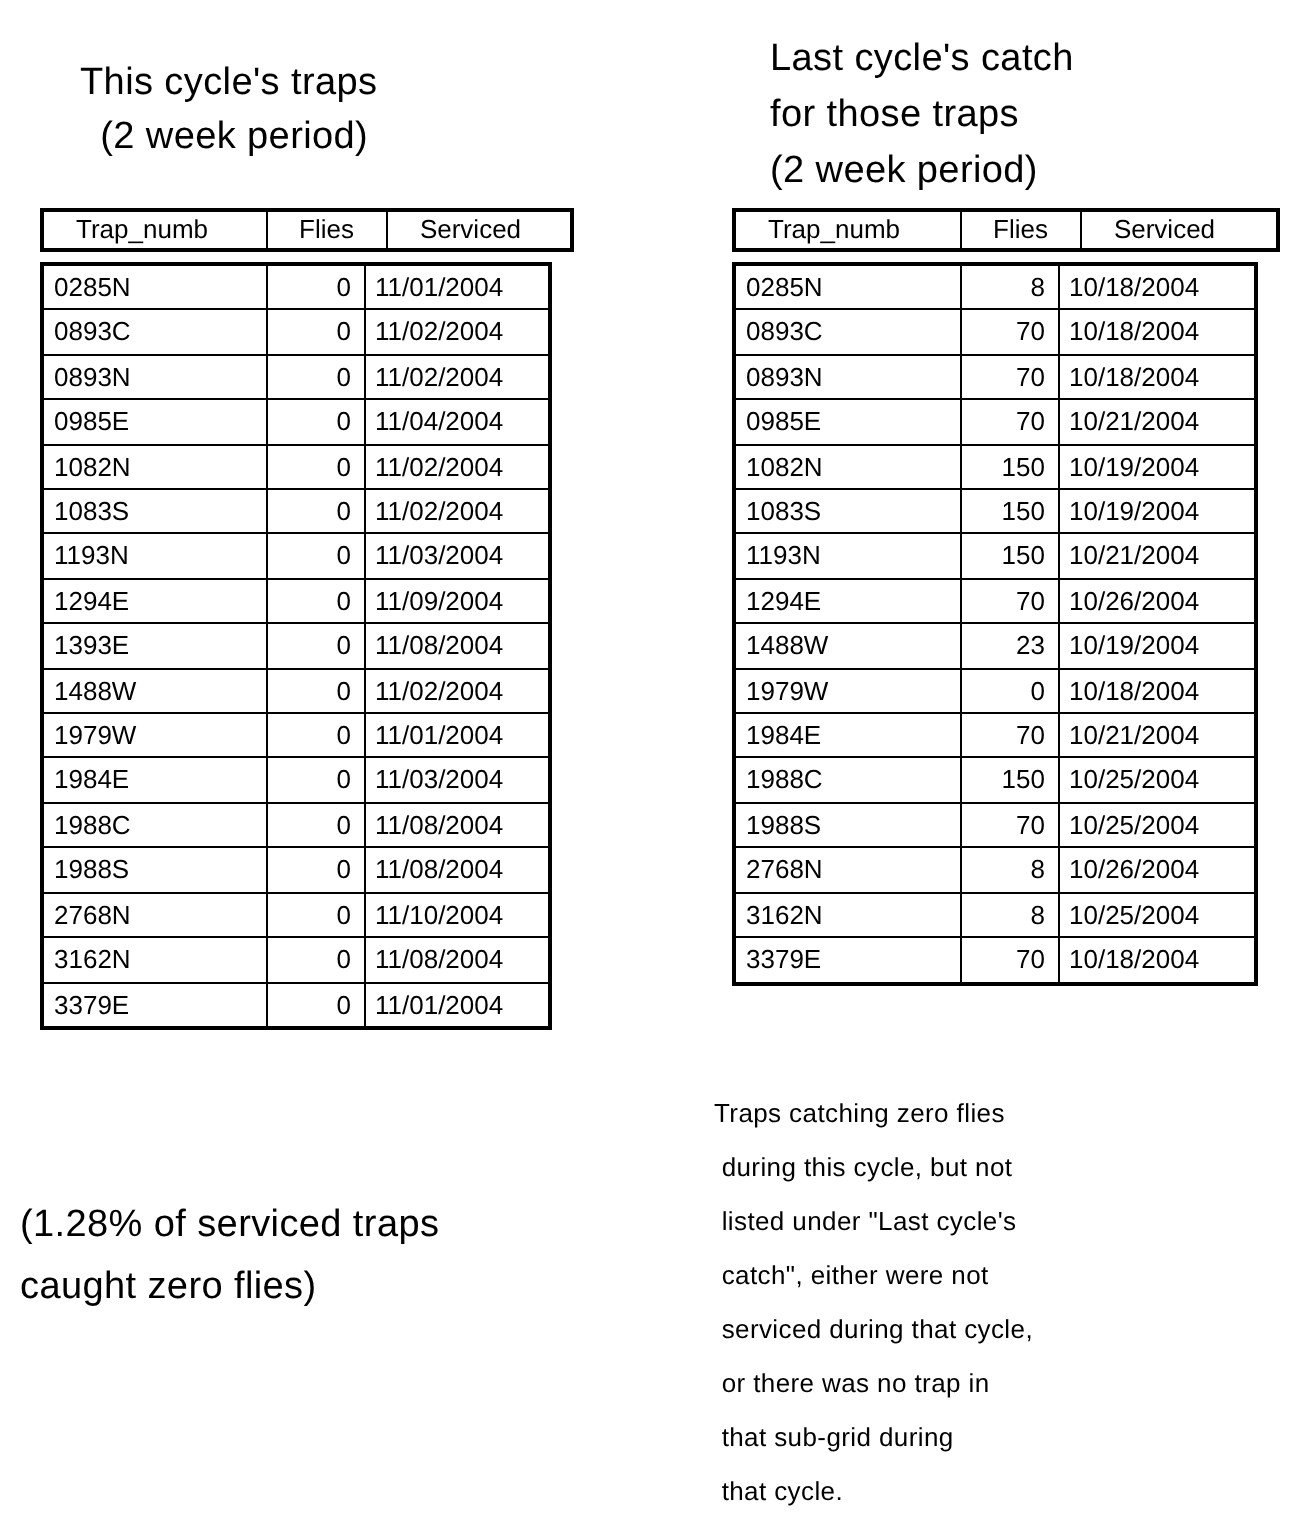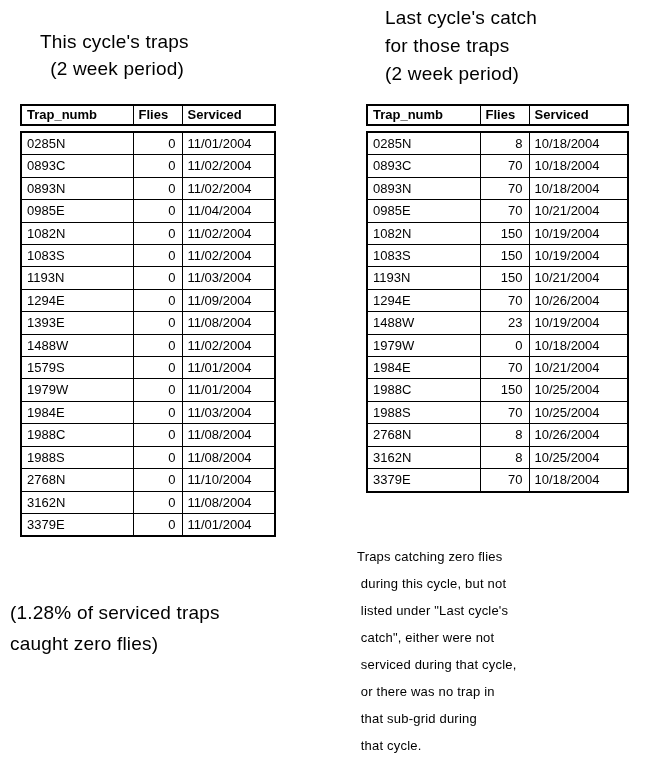--- a/index.html
+++ b/index.html
@@ -5,31 +5,31 @@
   html,body{margin:0;padding:0;}
   body{
     width:650px;height:766px;position:relative;background:#ffffff;color:#000000;
     font-family:"Liberation Sans", sans-serif;overflow:hidden;
   }
   .title{
     position:absolute;font-size:19px;line-height:27px;white-space:pre-wrap;
     letter-spacing:0.2px;
   }
   #left-title{left:40px;top:28px;text-align:center;}
-  #right-title{left:385px;top:4px;line-height:28px;}
+  #right-title{left:385px;top:16px;line-height:28px;}
   .tablewrap{position:absolute;}
   #left-tablewrap{left:20px;top:104px;}
   #right-tablewrap{left:366px;top:104px;}
   table{border-collapse:collapse;table-layout:fixed;}
   table.grid{border:2px solid #000;}
   table.hdr{margin-bottom:5px;}
   th{
-    font-size:13px;font-weight:bold;text-align:left;
+    font-size:13px;font-weight:normal;text-align:left;
     border:1px solid #000;height:16px;line-height:16px;
-    padding:1px 5px;white-space:nowrap;overflow:hidden;
+    padding:1px 16px;white-space:nowrap;overflow:hidden;
   }
   td{
     font-size:13px;border:1px solid #000;height:21.4px;line-height:21.4px;
     padding:0 5px;white-space:nowrap;overflow:hidden;
   }
   td.col1{text-align:right;padding-right:6px;}
   .t-left col.c1{width:112px}.t-left col.c2{width:49px}.t-left col.c3{width:93px}
   .t-right col.c1{width:113px}.t-right col.c2{width:49px}.t-right col.c3{width:99px}
   #left-caption{
     position:absolute;left:10px;top:597px;width:295px;text-align:left;
@@ -114,25 +114,20 @@
         </tr>
         <tr>
           <td class="col0">1393E</td>
           <td class="col1">0</td>
           <td class="col2">11/08/2004</td>
         </tr>
         <tr>
           <td class="col0">1488W</td>
           <td class="col1">0</td>
           <td class="col2">11/02/2004</td>
-        </tr>
-        <tr>
-          <td class="col0">1579S</td>
-          <td class="col1">0</td>
-          <td class="col2">11/01/2004</td>
         </tr>
         <tr>
           <td class="col0">1979W</td>
           <td class="col1">0</td>
           <td class="col2">11/01/2004</td>
         </tr>
         <tr>
           <td class="col0">1984E</td>
           <td class="col1">0</td>
           <td class="col2">11/03/2004</td>

